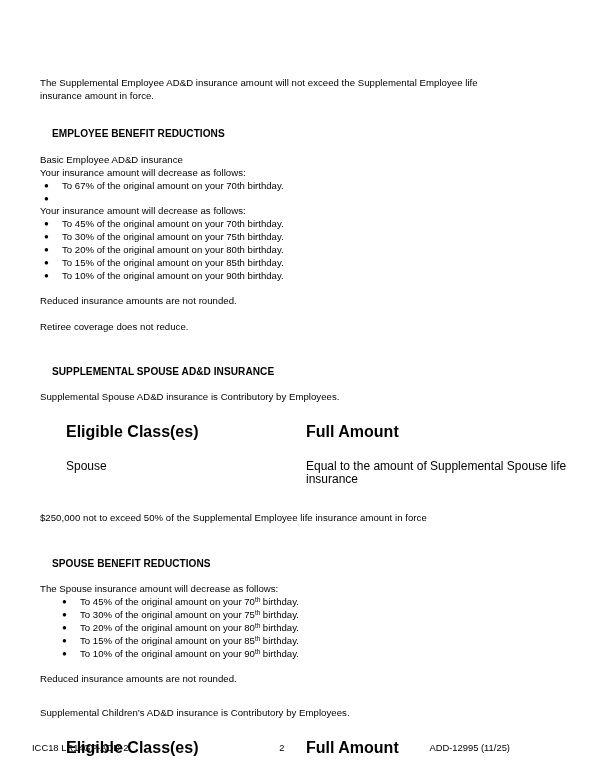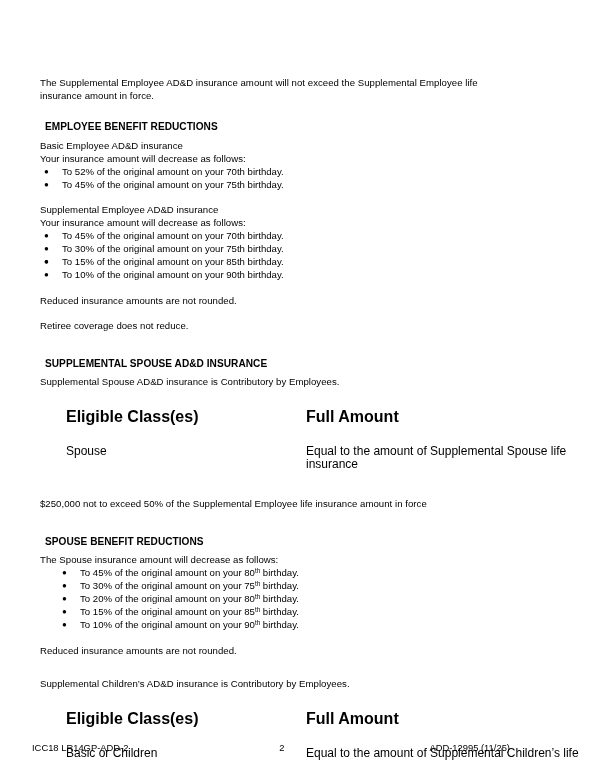--- a/index.html
+++ b/index.html
@@ -33,21 +33,21 @@
     font-size: 9.6px;
     line-height: 13.1px;
     margin: 0;
     text-align: left;
     letter-spacing: 0.004em;
   }
   .heading {
     font-size: 10.1px;
     line-height: 13.4px;
     font-weight: bold;
-    margin: 5px;
+    margin: 12px;
     letter-spacing: 0.004em;
   }
   .gap-sm { height: 12px; }
   .gap-md { height: 13px; }
   .gap-lg { height: 20px; }
   .gap-xl { height: 25px; }
   
   ul.bullets {
     list-style: none;
     margin: 0;
@@ -126,32 +126,31 @@
   <div class="content">
 
     <p class="para">The Supplemental Employee AD&amp;D insurance amount will not exceed the Supplemental Employee life insurance amount in force.</p>
 
     <div class="gap-md"></div>
 
     <div class="heading">EMPLOYEE BENEFIT REDUCTIONS</div>
     <div class="para">Basic Employee AD&amp;D insurance</div>
     <div class="para">Your insurance amount will decrease as follows:</div>
     <ul class="bullets level1">
-      <li><span class="dot">●</span><span>To 52% of the original amount on your 70th birthday.</span></li>
-      <li><span class="dot">●</span><span>To 45% of the original amount on your 75th birthday.</span></li>
+      <li><span class="dot">●</span><span>To 67% of the original amount on your 70th birthday.</span></li>
+      <li><span class="dot">●</span></li>
     </ul>
 
     <div class="gap-sm"></div>
 
-    <div class="para">Supplemental Employee AD&amp;D insurance</div>
     <div class="para">Your insurance amount will decrease as follows:</div>
     <ul class="bullets level1">
       <li><span class="dot">●</span><span>To 45% of the original amount on your 70th birthday.</span></li>
       <li><span class="dot">●</span><span>To 30% of the original amount on your 75th birthday.</span></li>
-      <li><span class="dot">●</span></li>
+      <li><span class="dot">●</span><span>To 20% of the original amount on your 80th birthday.</span></li>
       <li><span class="dot">●</span><span>To 15% of the original amount on your 85th birthday.</span></li>
       <li><span class="dot">●</span><span>To 10% of the original amount on your 90th birthday.</span></li>
     </ul>
 
     <div class="gap-sm"></div>
 
     <p class="para">Reduced insurance amounts are not rounded.</p>
 
     <div class="gap-sm"></div>
 
@@ -185,21 +184,21 @@
 
     <div class="gap-xl"></div>
 
     <div class="para">$250,000 not to exceed 50% of the Supplemental Employee life insurance amount in force</div>
 
     <div class="gap-lg"></div>
 
     <div class="heading">SPOUSE BENEFIT REDUCTIONS</div>
     <div class="para">The Spouse insurance amount will decrease as follows:</div>
     <ul class="bullets level2">
-      <li><span class="dot">●</span><span><span>To 45% of the original amount on your 80</span><sup class="ord">th</sup><span> birthday.</span></span></li>
+      <li><span class="dot">●</span><span><span>To 45% of the original amount on your 70</span><sup class="ord">th</sup><span> birthday.</span></span></li>
       <li><span class="dot">●</span><span><span>To 30% of the original amount on your 75</span><sup class="ord">th</sup><span> birthday.</span></span></li>
       <li><span class="dot">●</span><span><span>To 20% of the original amount on your 80</span><sup class="ord">th</sup><span> birthday.</span></span></li>
       <li><span class="dot">●</span><span><span>To 15% of the original amount on your 85</span><sup class="ord">th</sup><span> birthday.</span></span></li>
       <li><span class="dot">●</span><span><span>To 10% of the original amount on your 90</span><sup class="ord">th</sup><span> birthday.</span></span></li>
     </ul>
 
     <div class="gap-sm"></div>
 
     <p class="para">Reduced insurance amounts are not rounded.</p>
 

